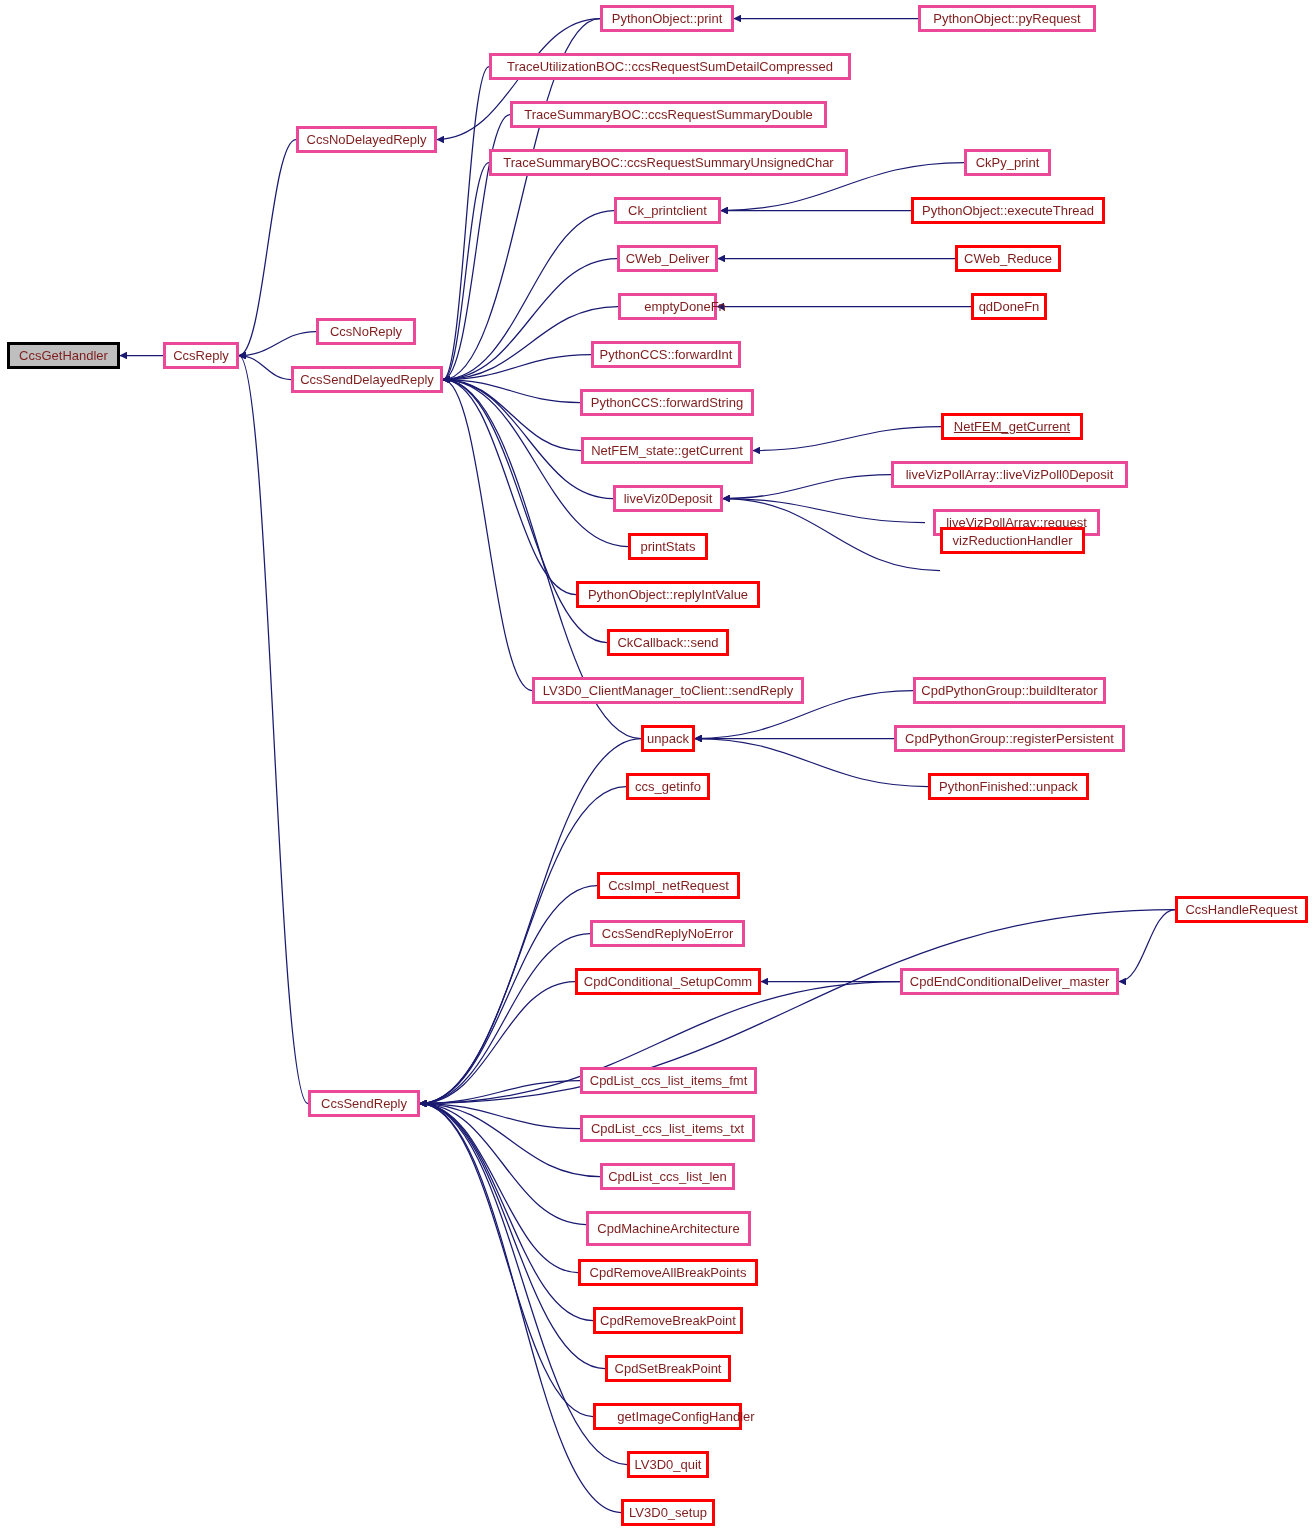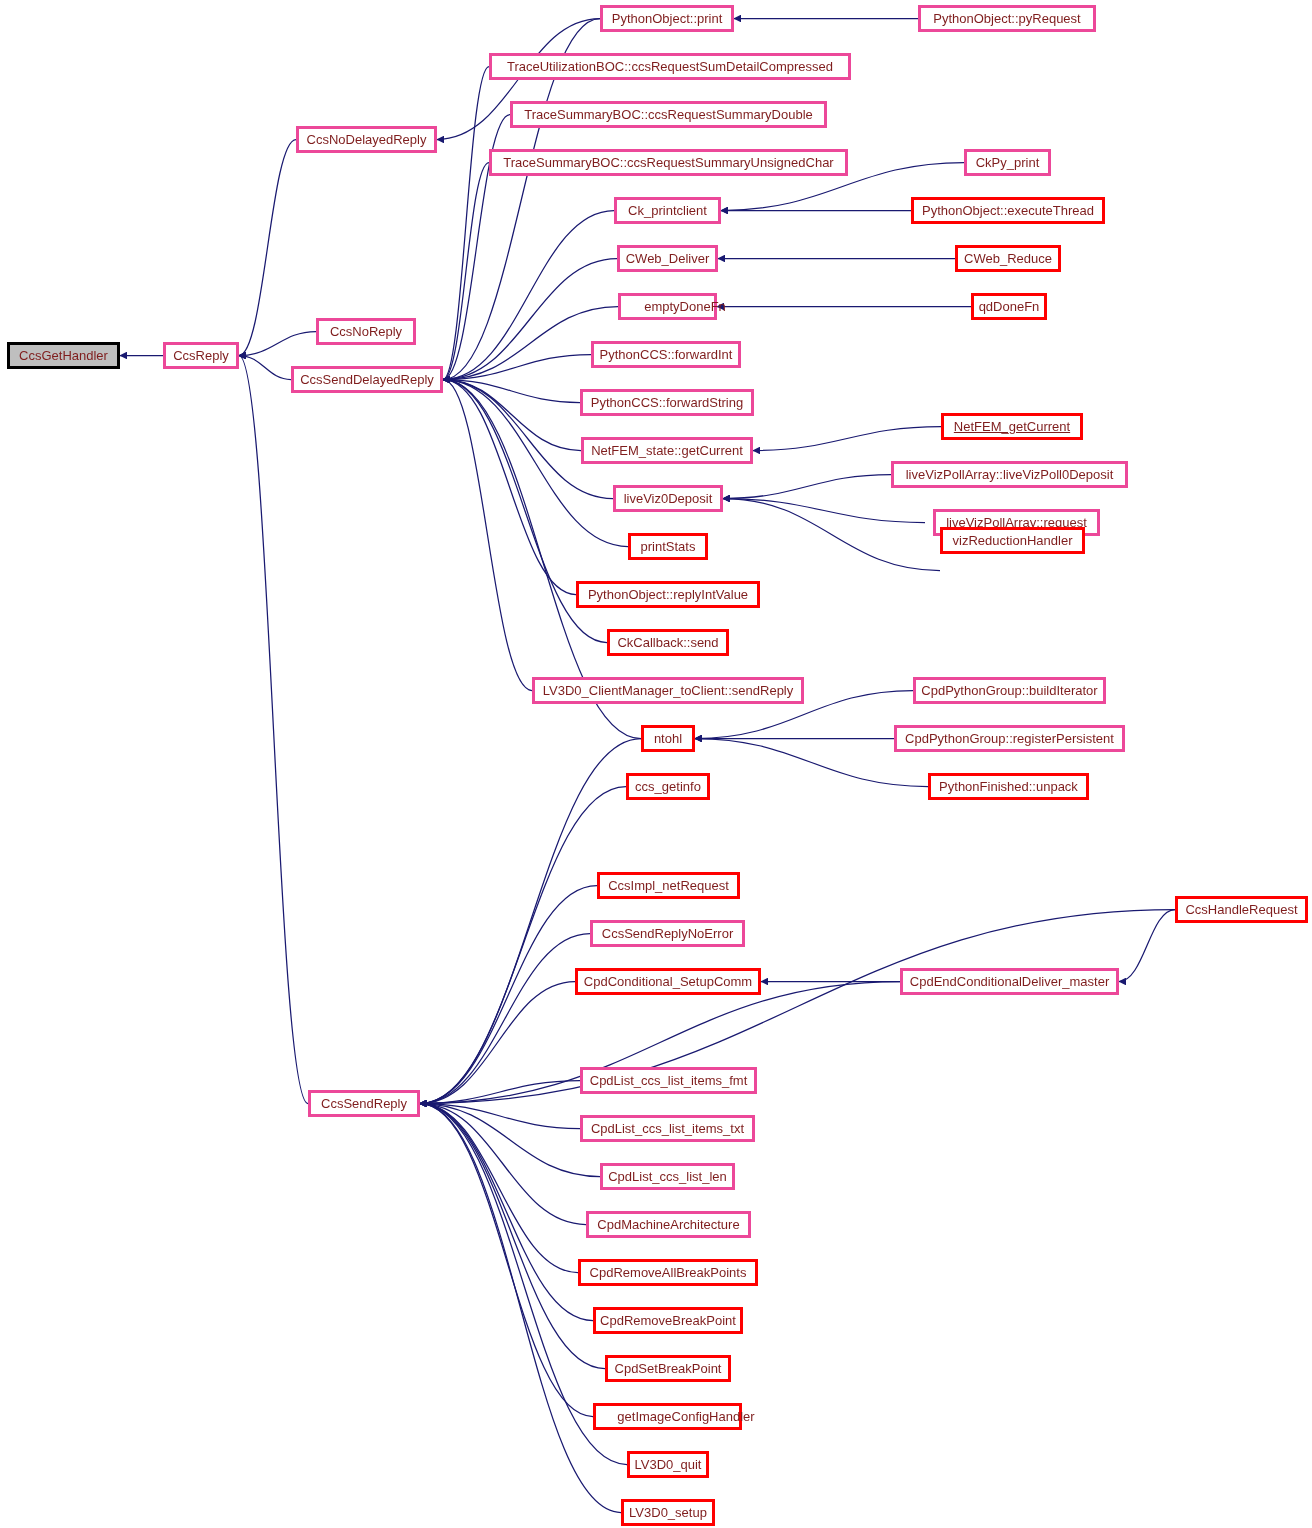--- a/index.html
+++ b/index.html
@@ -186,21 +186,21 @@
       <div class="node red" style="left: 607px; top: 629px; width: 122px; height: 27px;">
         <span>CkCallback::send</span>
       </div>
       <div class="node" style="left: 532px; top: 677px; width: 272px; height: 27px;">
         <span>LV3D0_ClientManager_toClient::sendReply</span>
       </div>
       <div class="node" style="left: 913px; top: 677px; width: 193px; height: 27px;">
         <span>CpdPythonGroup::buildIterator</span>
       </div>
       <div class="node red" style="left: 641px; top: 725px; width: 54px; height: 27px;">
-        <span>ntohl</span>
+        <span>unpack</span>
       </div>
       <div class="node" style="left: 894px; top: 725px; width: 231px; height: 27px;">
         <span>CpdPythonGroup::registerPersistent</span>
       </div>
       <div class="node red" style="left: 626px; top: 773px; width: 84px; height: 27px;">
         <span>ccs_getinfo</span>
       </div>
       <div class="node red" style="left: 928px; top: 773px; width: 161px; height: 27px;">
         <span>PythonFinished::unpack</span>
       </div>
@@ -221,21 +221,21 @@
       </div>
       <div class="node" style="left: 580px; top: 1067px; width: 177px; height: 27px;">
         <span>CpdList_ccs_list_items_fmt</span>
       </div>
       <div class="node" style="left: 580px; top: 1115px; width: 175px; height: 27px;">
         <span>CpdList_ccs_list_items_txt</span>
       </div>
       <div class="node" style="left: 600px; top: 1163px; width: 135px; height: 27px;">
         <span>CpdList_ccs_list_len</span>
       </div>
-      <div class="node" style="left: 586px; top: 1211px; width: 165px; height: 27px;">
+      <div class="node" style="left: 586px; top: 1211px; width: 165px; height: 35px;">
         <span>CpdMachineArchitecture</span>
       </div>
       <div class="node red" style="left: 578px; top: 1259px; width: 180px; height: 27px;">
         <span>CpdRemoveAllBreakPoints</span>
       </div>
       <div class="node red" style="left: 593px; top: 1307px; width: 150px; height: 27px;">
         <span>CpdRemoveBreakPoint</span>
       </div>
       <div class="node red" style="left: 605px; top: 1355px; width: 126px; height: 27px;">
         <span>CpdSetBreakPoint</span>

